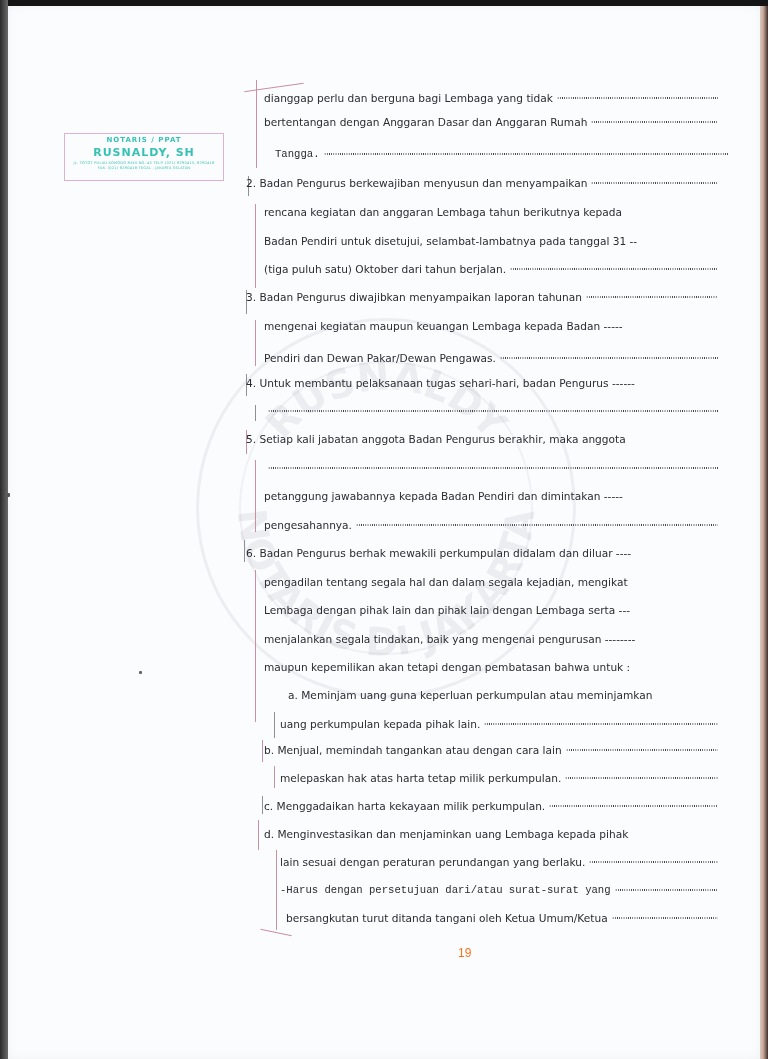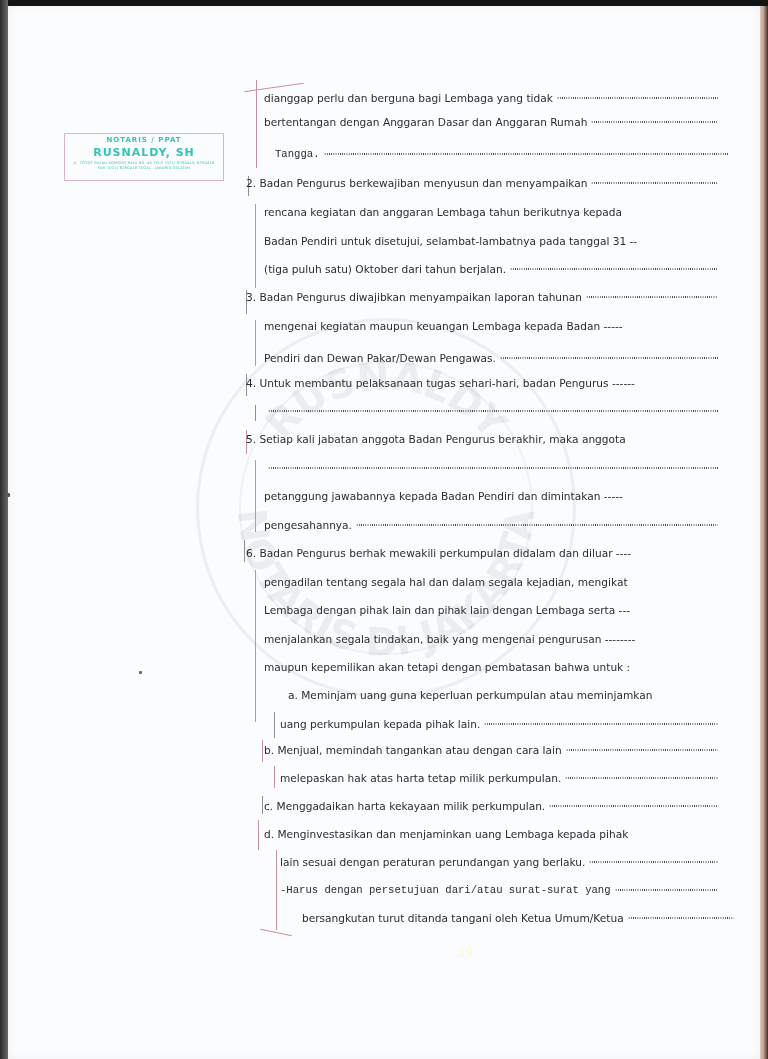--- a/index.html
+++ b/index.html
@@ -52,22 +52,22 @@
       position: absolute; white-space: nowrap; overflow: hidden; height: 16px; line-height: 16px;
       display: flex;
     }
     .line .t { flex: 0 0 auto; }
     .line .fill {
       flex: 1 1 auto; margin-left: 4px; height: 8px; align-self: center;
       background-image: radial-gradient(circle, #3a3a3a 0.55px, transparent 0.8px);
       background-size: 2.2px 2px; background-repeat: repeat-x; background-position: 0 3px;
     }
     .pagenum {
-      position: absolute; left: 458px; top: 946px; font-family: Liberation Mono, monospace;
-      font-size: 12px; color: #fef9c3;
+      position: absolute; left: 458px; top: 946px; font-family: Liberation Sans, sans-serif;
+      font-size: 12px; color: #f97316;
     }
     
     .mark { position: absolute; background: #c9909f; }
     .mark.v { width: 1.3px; }
     .mark.h { height: 1.3px; }
     .mark.gray { background: #8f8f96; }
     .dot { position: absolute; width: 3px; height: 4px; background: #555; border-radius: 1px; }
   </style>
 </head>
 <body>
@@ -218,19 +218,19 @@
       <span class="t">d. Menginvestasikan dan menjaminkan uang Lembaga kepada pihak</span>
     </div>
   <div class="line" style="left:22px; top:764px; width:438px;">
       <span class="t">lain sesuai dengan peraturan perundangan yang berlaku.</span>
       <span class="fill"></span>
     </div>
   <div class="line" style="left:22px; top:792px; width:438px;font-family:Liberation Mono, monospace;">
       <span class="t">-Harus dengan persetujuan dari/atau surat-surat yang</span>
       <span class="fill"></span>
     </div>
-  <div class="line" style="left:44px; top:820px; width:432px;">
+  <div class="line" style="left:28px; top:820px; width:432px;">
       <span class="t">bersangkutan turut ditanda tangani oleh Ketua Umum/Ketua</span>
       <span class="fill"></span>
     </div>
 </div>
 
 <div class="pagenum">19</div>
 
 </body></html>

